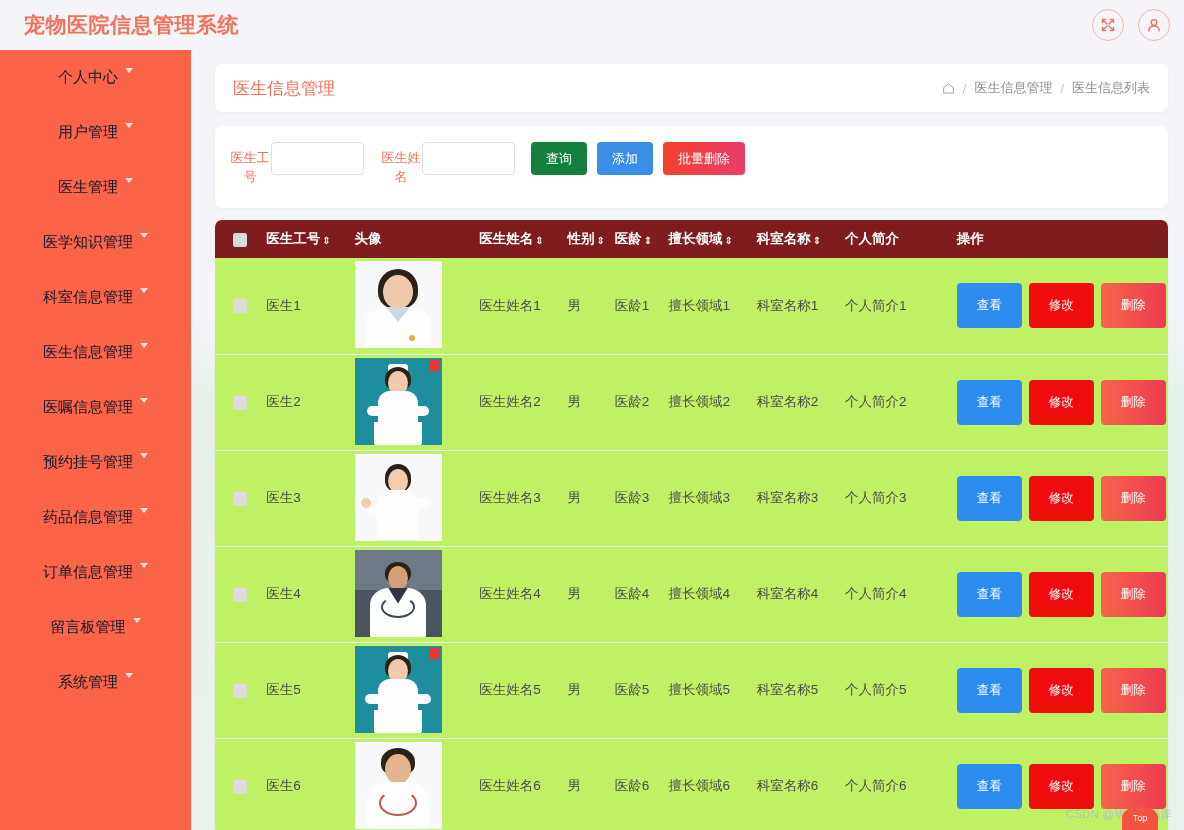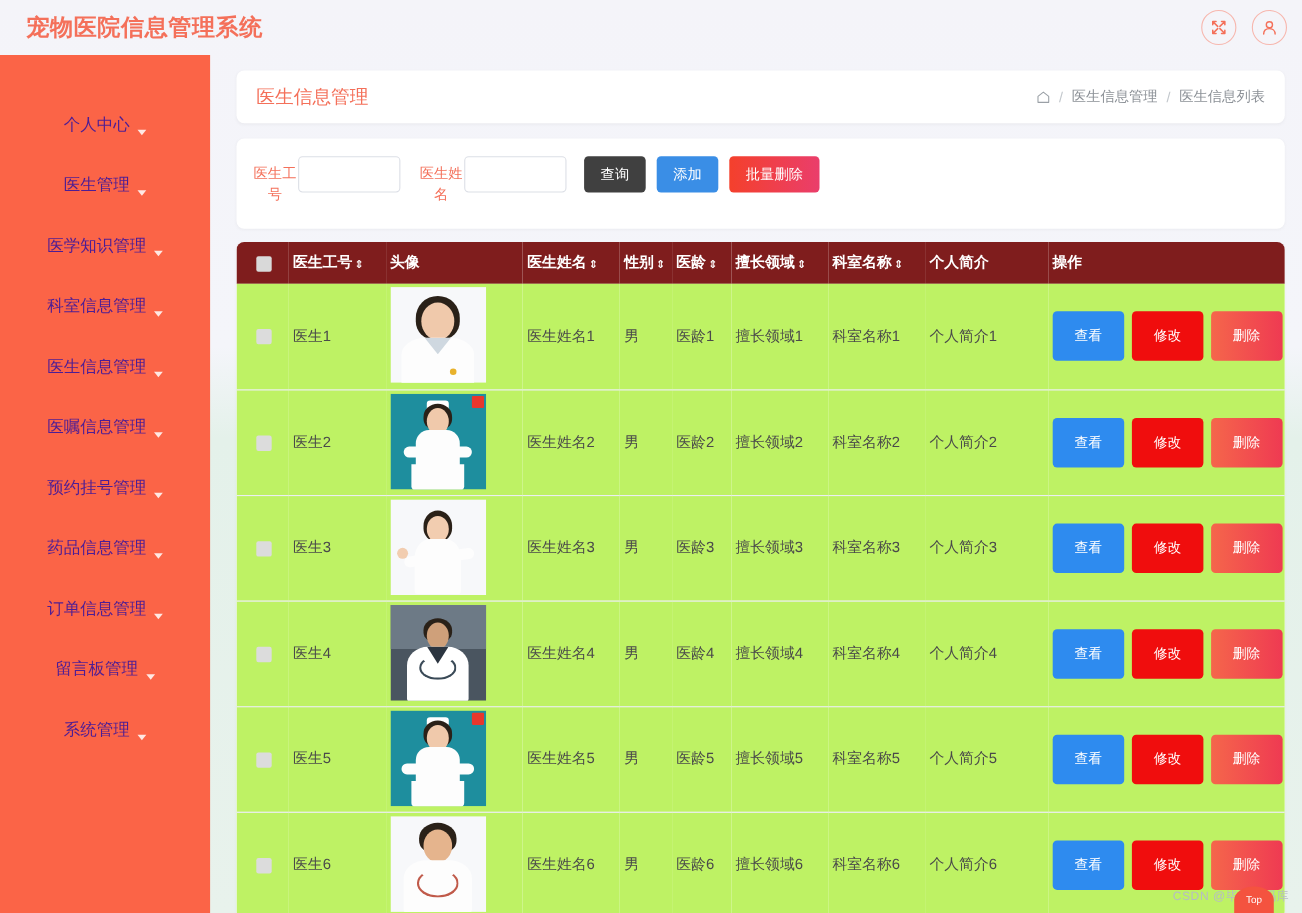--- a/index.html
+++ b/index.html
@@ -42,22 +42,22 @@
 
   
   #sidebar {
     width: 191px; min-width: 191px; height: 780px;
     background: #fb6447;
     overflow: hidden;
     padding-top: 18px;
   }
   .menu-item {
     height: 55px;
-    display: flex; align-items: flex-end; justify-content: center;
-    color: #4c1d95; font-size: 15px; cursor: pointer;
+    display: flex; align-items: flex-start; justify-content: center;
+    color: #0f172a; font-size: 15px; cursor: pointer;
     white-space: nowrap;
   }
   .menu-item .caret {
     margin-left: 7px;
     width: 0; height: 0;
     border-left: 4.5px solid transparent;
     border-right: 4.5px solid transparent;
     border-top: 5px solid rgba(255,255,255,.85);
   }
 
@@ -104,21 +104,21 @@
     outline: none; padding: 0 9px; font-size: 13px;
     color: #444; background: #fff;
     font-family: "Liberation Sans", sans-serif;
   }
   .btn {
     height: 33px; border: none; border-radius: 4px;
     color: #fff; font-size: 13px; cursor: pointer;
     padding: 0 15px; margin-right: 10px;
     font-family: "Liberation Sans", sans-serif;
   }
-  .btn-query { background: #404040; }
+  .btn-query { background: #15803d; }
   .btn-add   { background: #3a8ee6; }
   .btn-batch-delete {
     background: linear-gradient(90deg, #f4402c 0%, #ea3e6b 100%);
     margin-right: 0;
   }
 
   
   #table-card {
     background: #fff; border-radius: 7px;
     overflow: hidden;
@@ -248,20 +248,24 @@
       </svg>
     </div>
   </div>
 </div>
 
 <div id="layout">
 
   <nav id="sidebar">
     <div class="menu-item">
       <span>个人中心</span>
+      <span class="caret"></span>
+    </div>
+    <div class="menu-item">
+      <span>用户管理</span>
       <span class="caret"></span>
     </div>
     <div class="menu-item">
       <span>医生管理</span>
       <span class="caret"></span>
     </div>
     <div class="menu-item">
       <span>医学知识管理</span>
       <span class="caret"></span>
     </div>

